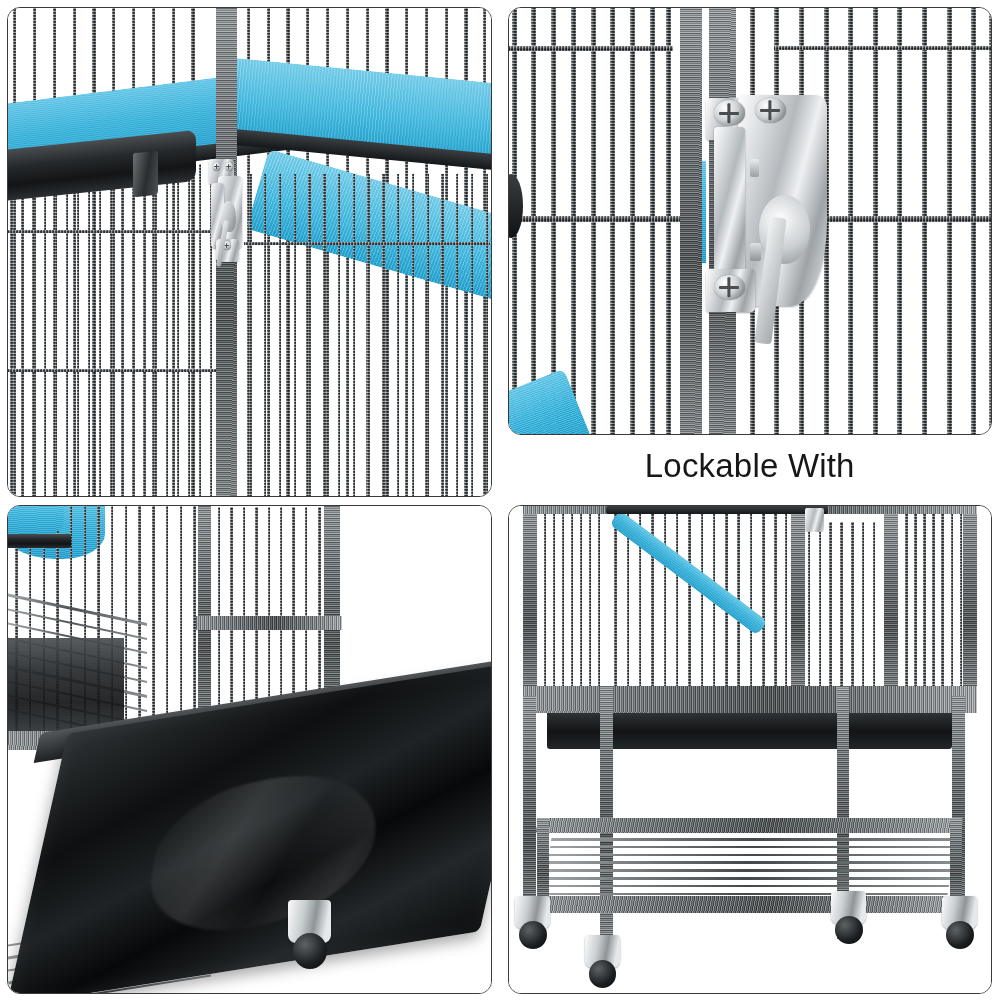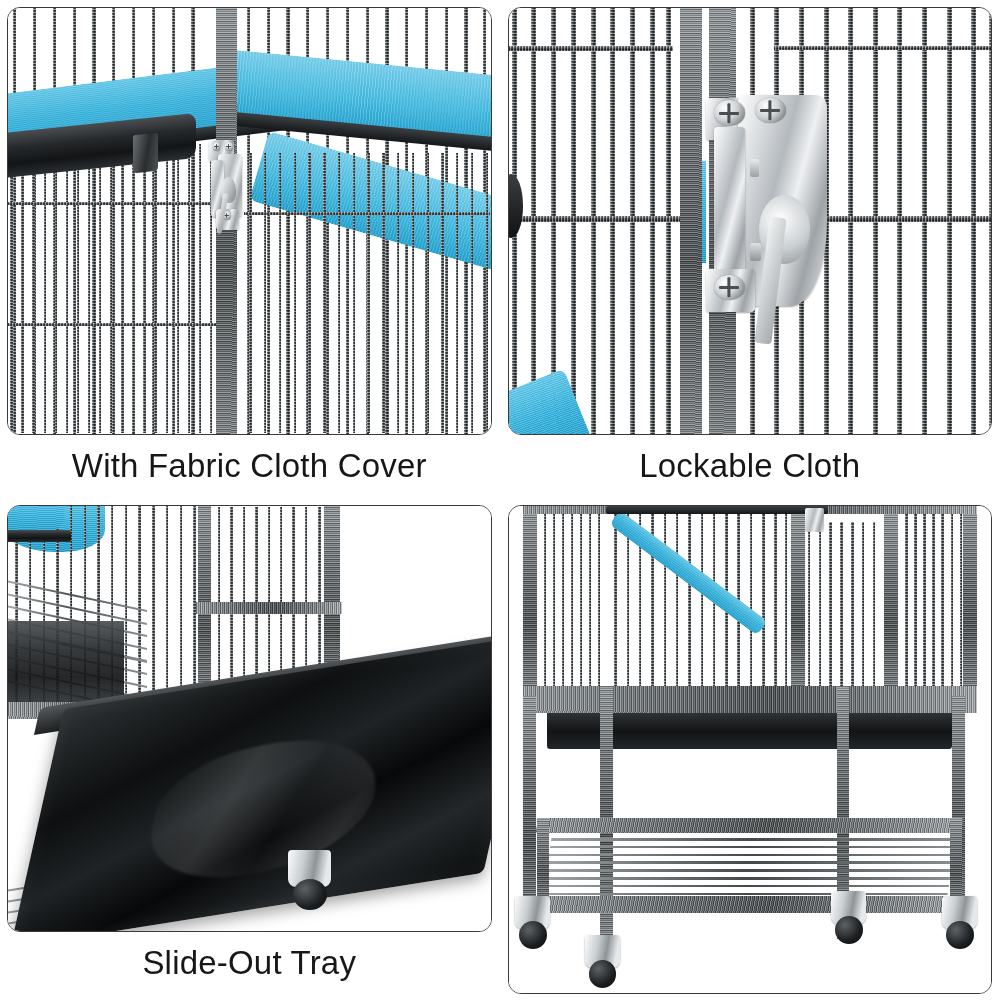--- a/index.html
+++ b/index.html
@@ -275,21 +275,20 @@
             <div class="plate chrome" style="left:18%;top:68%;width:54%;height:20%;"></div>
             <div class="screw" style="left:10%;top:2.5%;width:18%;height:8%;"></div>
             <div class="screw" style="left:38%;top:2.5%;width:18%;height:8%;"></div>
             <div class="screw" style="left:34%;top:70%;width:18%;height:8%;"></div>
             <div style="position:absolute;left:30%;top:36%;width:34%;height:26%;border-radius:50% 50% 40% 40%;background:linear-gradient(110deg,#fafbfb,#b9bec1 55%,#7e8386);"></div>
             <div style="position:absolute;left:26%;top:52%;width:12%;height:40%;border-radius:3px;background:linear-gradient(100deg,#eceef0,#9ba0a3);transform:rotate(10deg);"></div>
           </div>
 
         </div>
       </div>
-      <div class="caption">With Fabric Cloth Cover</div>
     </div>
 
     <div class="cell">
       <div class="panel p2">
         <div class="scene">
 
           <div class="bars" style="left:0;top:0;width:34%;height:100%;">
             <i style="left:2%;width:5px;"></i>
               <i style="left:14%;width:5px;"></i>
               <i style="left:26%;width:5px;"></i>
@@ -335,21 +334,21 @@
             <div class="screw" style="left:40%;top:1%;width:26%;height:9.5%;"></div>
             <div class="screw" style="left:6%;top:68%;width:26%;height:9.5%;"></div>
             <div style="position:absolute;left:44%;top:38%;width:42%;height:26%;border-radius:50%;background:radial-gradient(circle at 40% 35%,#ffffff,#cbd0d3 55%,#8d9295);"></div>
             <div style="position:absolute;left:46%;top:46%;width:14%;height:48%;border-radius:4px;background:linear-gradient(100deg,#f2f4f5,#a5aaad);transform:rotate(7deg);"></div>
             <div style="position:absolute;left:36%;top:24%;width:8%;height:7%;background:linear-gradient(180deg,#e9ebed,#9a9fa2);border-radius:2px;"></div>
             <div style="position:absolute;left:36%;top:56%;width:9%;height:7%;background:linear-gradient(180deg,#dfe2e4,#8f9497);border-radius:2px;"></div>
           </div>
 
         </div>
       </div>
-      <div class="caption">Lockable Cloth</div>
+      <div class="caption">Lockable With</div>
     </div>
 
     <div class="cell">
       <div class="panel p3">
         <div class="scene">
 
           <div class="bluecorner blue"></div>
 
           <div class="cagebox">
             <div class="bars thin" style="left:6%;top:2%;width:52%;height:86%;">
@@ -419,21 +418,20 @@
           <div class="tray"></div>
           <div class="tray-sheen"></div>
 
           <div class="caster">
             <div class="caster-fork"></div>
             <div class="caster-wheel"></div>
           </div>
 
         </div>
       </div>
-      <div class="caption">Slide-Out Tray</div>
     </div>
 
     <div class="cell">
       <div class="panel p4">
         <div class="scene">
 
           <div style="position:absolute;left:2%;top:0;width:96%;height:42%;">
             <div class="bars thin" style="left:3%;top:2%;width:15%;height:92%;">
               <i style="left:4%"></i>
                 <i style="left:17%"></i>

